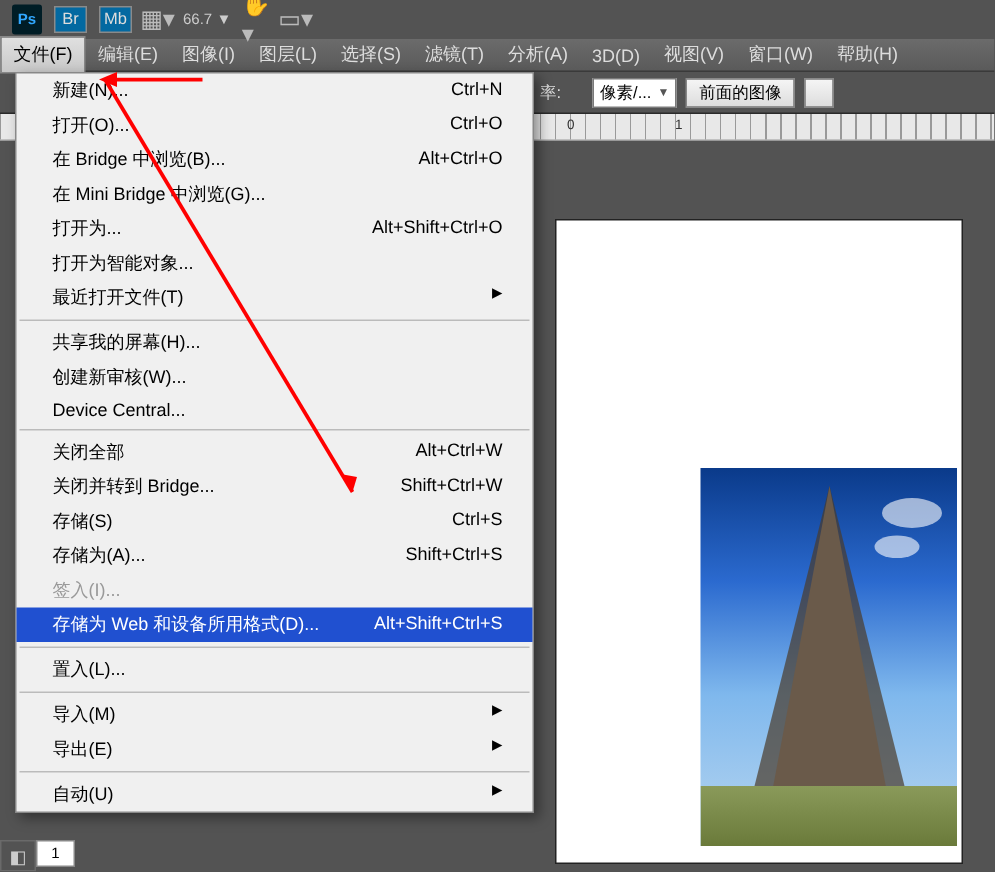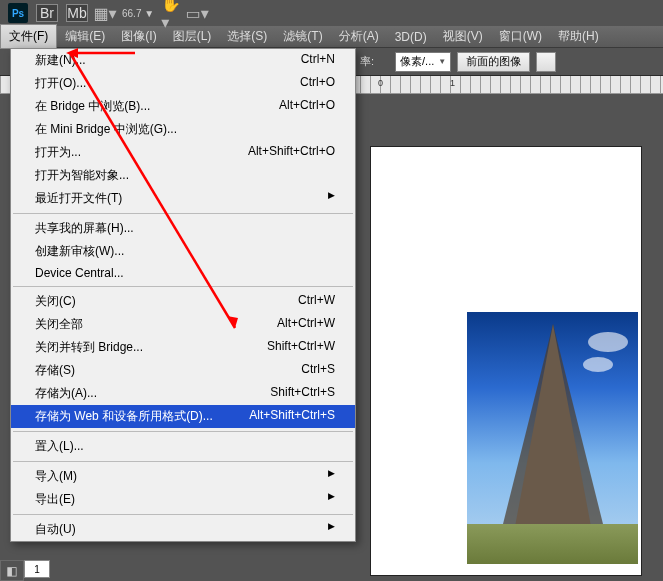--- a/index.html
+++ b/index.html
@@ -1,20 +1,20 @@
 <!DOCTYPE html>
 <html><head>
 <meta charset="utf-8">
 <style>
 * { margin: 0; padding: 0; box-sizing: border-box; font-family: "Microsoft YaHei", sans-serif; }
 body { width: 663px; height: 581px; background: #535353; overflow: hidden; position: relative; }
 
 .titlebar { height: 26px; background: #535353; display: flex; align-items: center; padding: 0 8px; gap: 8px; }
 .ps-logo { width: 20px; height: 20px; background: #001d26; color: #31a8ff; font-size: 10px; font-weight: bold; display: flex; align-items: center; justify-content: center; border-radius: 2px; }
-.tb-btn { width: 22px; height: 18px; background: #404040; border: 1px solid #8a8a8a; display: flex; align-items: center; justify-content: center; color: #ddd; font-size: 14px; }
+.tb-btn { width: 22px; height: 18px; background: #0369a1; border: 1px solid #8a8a8a; display: flex; align-items: center; justify-content: center; color: #ddd; font-size: 11px; }
 .tb-text { color: #ccc; font-size: 10px; }
 .tb-icon { width: 18px; height: 18px; display: flex; align-items: center; justify-content: center; color: #bbb; }
 
 .menubar { height: 22px; background: linear-gradient(#6b6b6b,#5a5a5a); display: flex; align-items: center; border-bottom: 1px solid #3a3a3a; }
 .menu-item { padding: 3px 8px; color: #ddd; font-size: 12px; cursor: pointer; }
 .menu-item.active { background: linear-gradient(#e0e0e0,#c8c8c8); color: #000; border: 1px solid #888; }
 
 .toolbar2 { height: 28px; background: #535353; display: flex; align-items: center; padding-left: 360px; gap: 6px; border-bottom: 1px solid #2a2a2a; }
 .dropdown { height: 20px; background: #fff; border: 1px solid #7a7a7a; font-size: 11px; padding: 0 4px; display: flex; align-items: center; margin-left: 15px; }
 .dropdown .arrow { margin-left: 4px; color: #555; font-size: 8px; }
@@ -135,38 +135,38 @@
     <div class="menu-row">
       <span>创建新审核(W)...</span>
       <span></span>
     </div>
     <div class="menu-row">
       <span>Device Central...</span>
       <span></span>
     </div>
     <div class="menu-sep"></div>
     <div class="menu-row">
-      <span>关闭(C)</span>
-      <span>Ctrl+W</span>
-    </div>
-    <div class="menu-row">
       <span>关闭全部</span>
       <span>Alt+Ctrl+W</span>
     </div>
     <div class="menu-row">
       <span>关闭并转到 Bridge...</span>
       <span>Shift+Ctrl+W</span>
     </div>
     <div class="menu-row">
       <span>存储(S)</span>
       <span>Ctrl+S</span>
     </div>
     <div class="menu-row">
       <span>存储为(A)...</span>
       <span>Shift+Ctrl+S</span>
+    </div>
+    <div class="menu-row disabled">
+      <span>签入(I)...</span>
+      <span></span>
     </div>
     <div class="menu-row highlighted">
       <span>存储为 Web 和设备所用格式(D)...</span>
       <span>Alt+Shift+Ctrl+S</span>
     </div>
     <div class="menu-sep"></div>
     <div class="menu-row">
       <span>置入(L)...</span>
       <span></span>
     </div>

